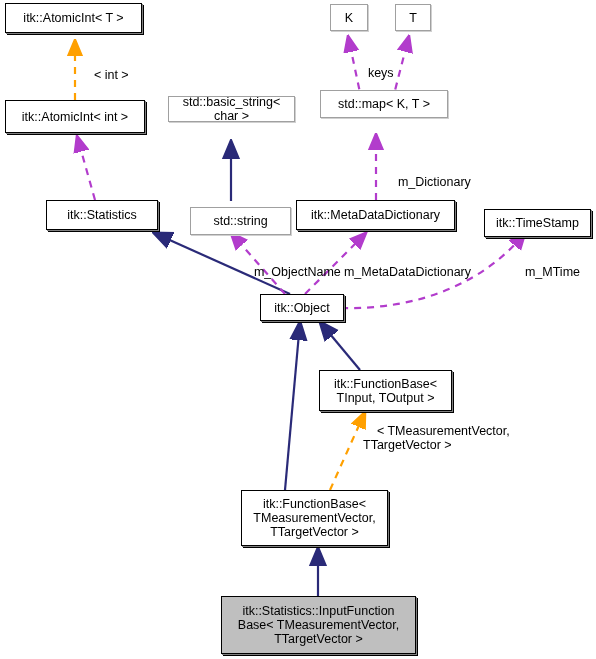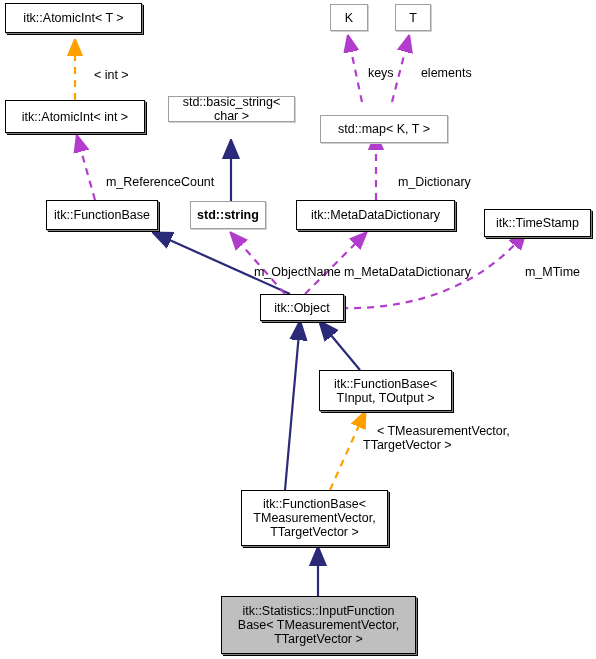--- a/index.html
+++ b/index.html
@@ -122,29 +122,29 @@
   </div>
 
   <div class="node node-light" style="left:330px; top:4px; width:38px; height:27px;">
     <span>K</span>
   </div>
 
   <div class="node node-light" style="left:395px; top:4px; width:36px; height:27px;">
     <span>T</span>
   </div>
 
-  <div class="node node-light" style="left:320px; top:115px; width:128px; height:28px;">
+  <div class="node node-light" style="left:320px; top:90px; width:128px; height:28px;">
     <span>std::map&lt; K, T &gt;</span>
   </div>
 
   <div class="node node-strong" style="left:46px; top:200px; width:112px; height:30px;">
-    <span>itk::FunctionBase</span>
-  </div>
-
-  <div class="node node-light" style="left:190px; top:201px; width:76px; height:28px;font-weight:bold;">
+    <span>itk::Statistics</span>
+  </div>
+
+  <div class="node node-light" style="left:190px; top:207px; width:101px; height:28px;">
     <span>std::string</span>
   </div>
 
   <div class="node node-strong" style="left:296px; top:200px; width:159px; height:30px;">
     <span>itk::MetaDataDictionary</span>
   </div>
 
   <div class="node node-strong" style="left:484px; top:201px; width:107px; height:28px;margin-top:8px;">
     <span>itk::TimeStamp</span>
   </div>
@@ -171,27 +171,21 @@
   </div>
 
   <div class="edge-label" style="left:80px; top:54px;">
     <span>&lt; int &gt;</span>
   </div>
 
   <div class="edge-label" style="left:354px; top:52px;">
     <span>keys</span>
   </div>
 
-  <div class="edge-label" style="left:407px; top:52px;">
-    <span>elements</span>
-  </div>
-
-  <div class="edge-label" style="left:92px; top:161px;">
-    <span>m_ReferenceCount</span>
-  </div>
+
 
   <div class="edge-label" style="left:384px; top:161px;">
     <span>m_Dictionary</span>
   </div>
 
   <div class="edge-label" style="left:240px; top:251px;">
     <span>m_ObjectName</span>
   </div>
 
   <div class="edge-label" style="left:330px; top:251px;">

